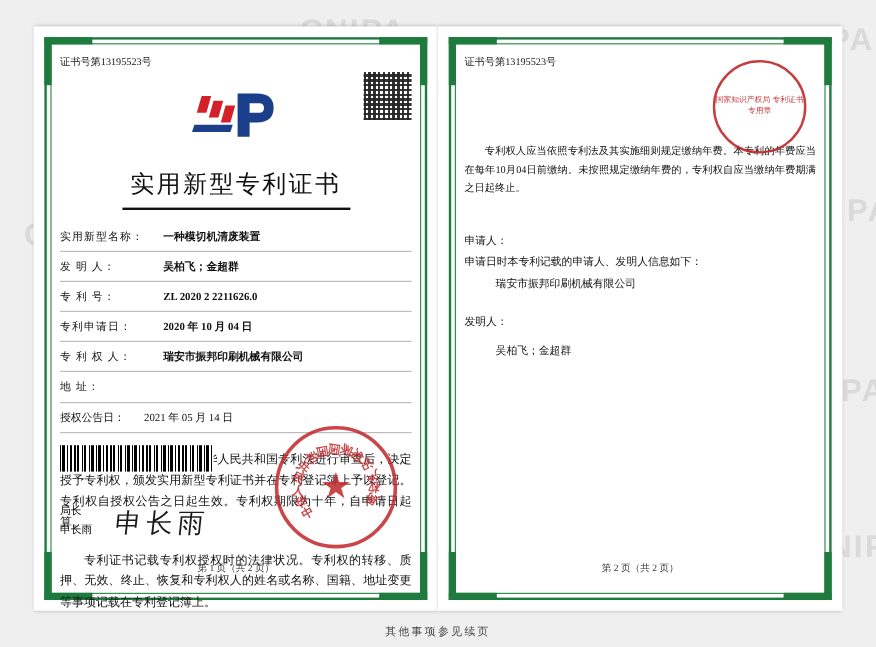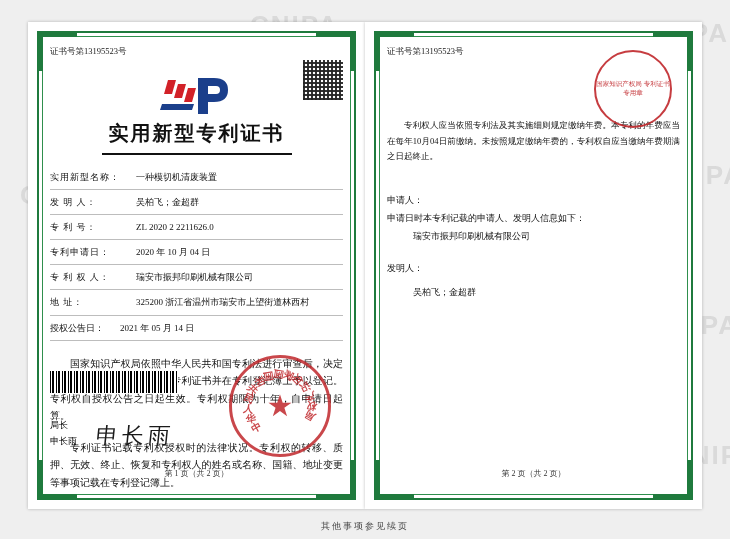--- a/index.html
+++ b/index.html
@@ -67,30 +67,30 @@
       repeating-linear-gradient(0deg,#111 0 2px,#fff 2px 4px);
     background-blend-mode:multiply;
     opacity:.85;
   }
   .logo{
     text-align:center;margin-top:16px;height:46px;position:relative;
   }
   .logo svg{display:inline-block;}
   .title{
     text-align:center;
-    font-size:20px;font-weight:bold;letter-spacing:2px;
-    color:#111;margin:0 0 2px 0;
+    font-size:20px;font-weight:normal;letter-spacing:2px;
+    color:#111;margin:20px 0 2px 0;
   }
   .title-rule{
     width:190px;height:2px;background:#111;margin:6px auto 0 auto;
   }
   .fields{margin-top:14px;font-size:9px;color:#111;line-height:1.9;}
   .field{display:flex;}
   .field .lab{width:86px;flex:none;letter-spacing:1px;}
-  .field .val{flex:1;}
+  .field .val{flex:1;font-weight:bold;}
   .rule{
     border-bottom:1px solid #bdbdbd;margin:3px 0 4px 0;height:0;
   }
   .two{display:flex;}
   .two>div{flex:1;display:flex;font-family:Liberation Serif, serif;}
   .para{
     margin-top:14px;font-size:10px;line-height:1.75;color:#111;
     text-align:justify;text-indent:2em;
   }
   .barcode{
@@ -224,21 +224,20 @@
             <div class="val">2020 年 10 月 04 日</div>
           </div>
         <div class="rule"></div>
         <div class="field">
             <div class="lab">专 利 权 人：</div>
             <div class="val">瑞安市振邦印刷机械有限公司</div>
           </div>
         <div class="rule"></div>
         <div class="field">
             <div class="lab">地  址：</div>
-            <div class="val">325200 浙江省温州市瑞安市上望街道林西村</div>
           </div>
         <div class="rule"></div>
         <div class="two">
           <div>
               <div class="lab" style="width:70px">授权公告日：</div>
               <div class="val">2021 年 05 月 14 日</div>
             </div>
           <div>
             </div>
         </div>

